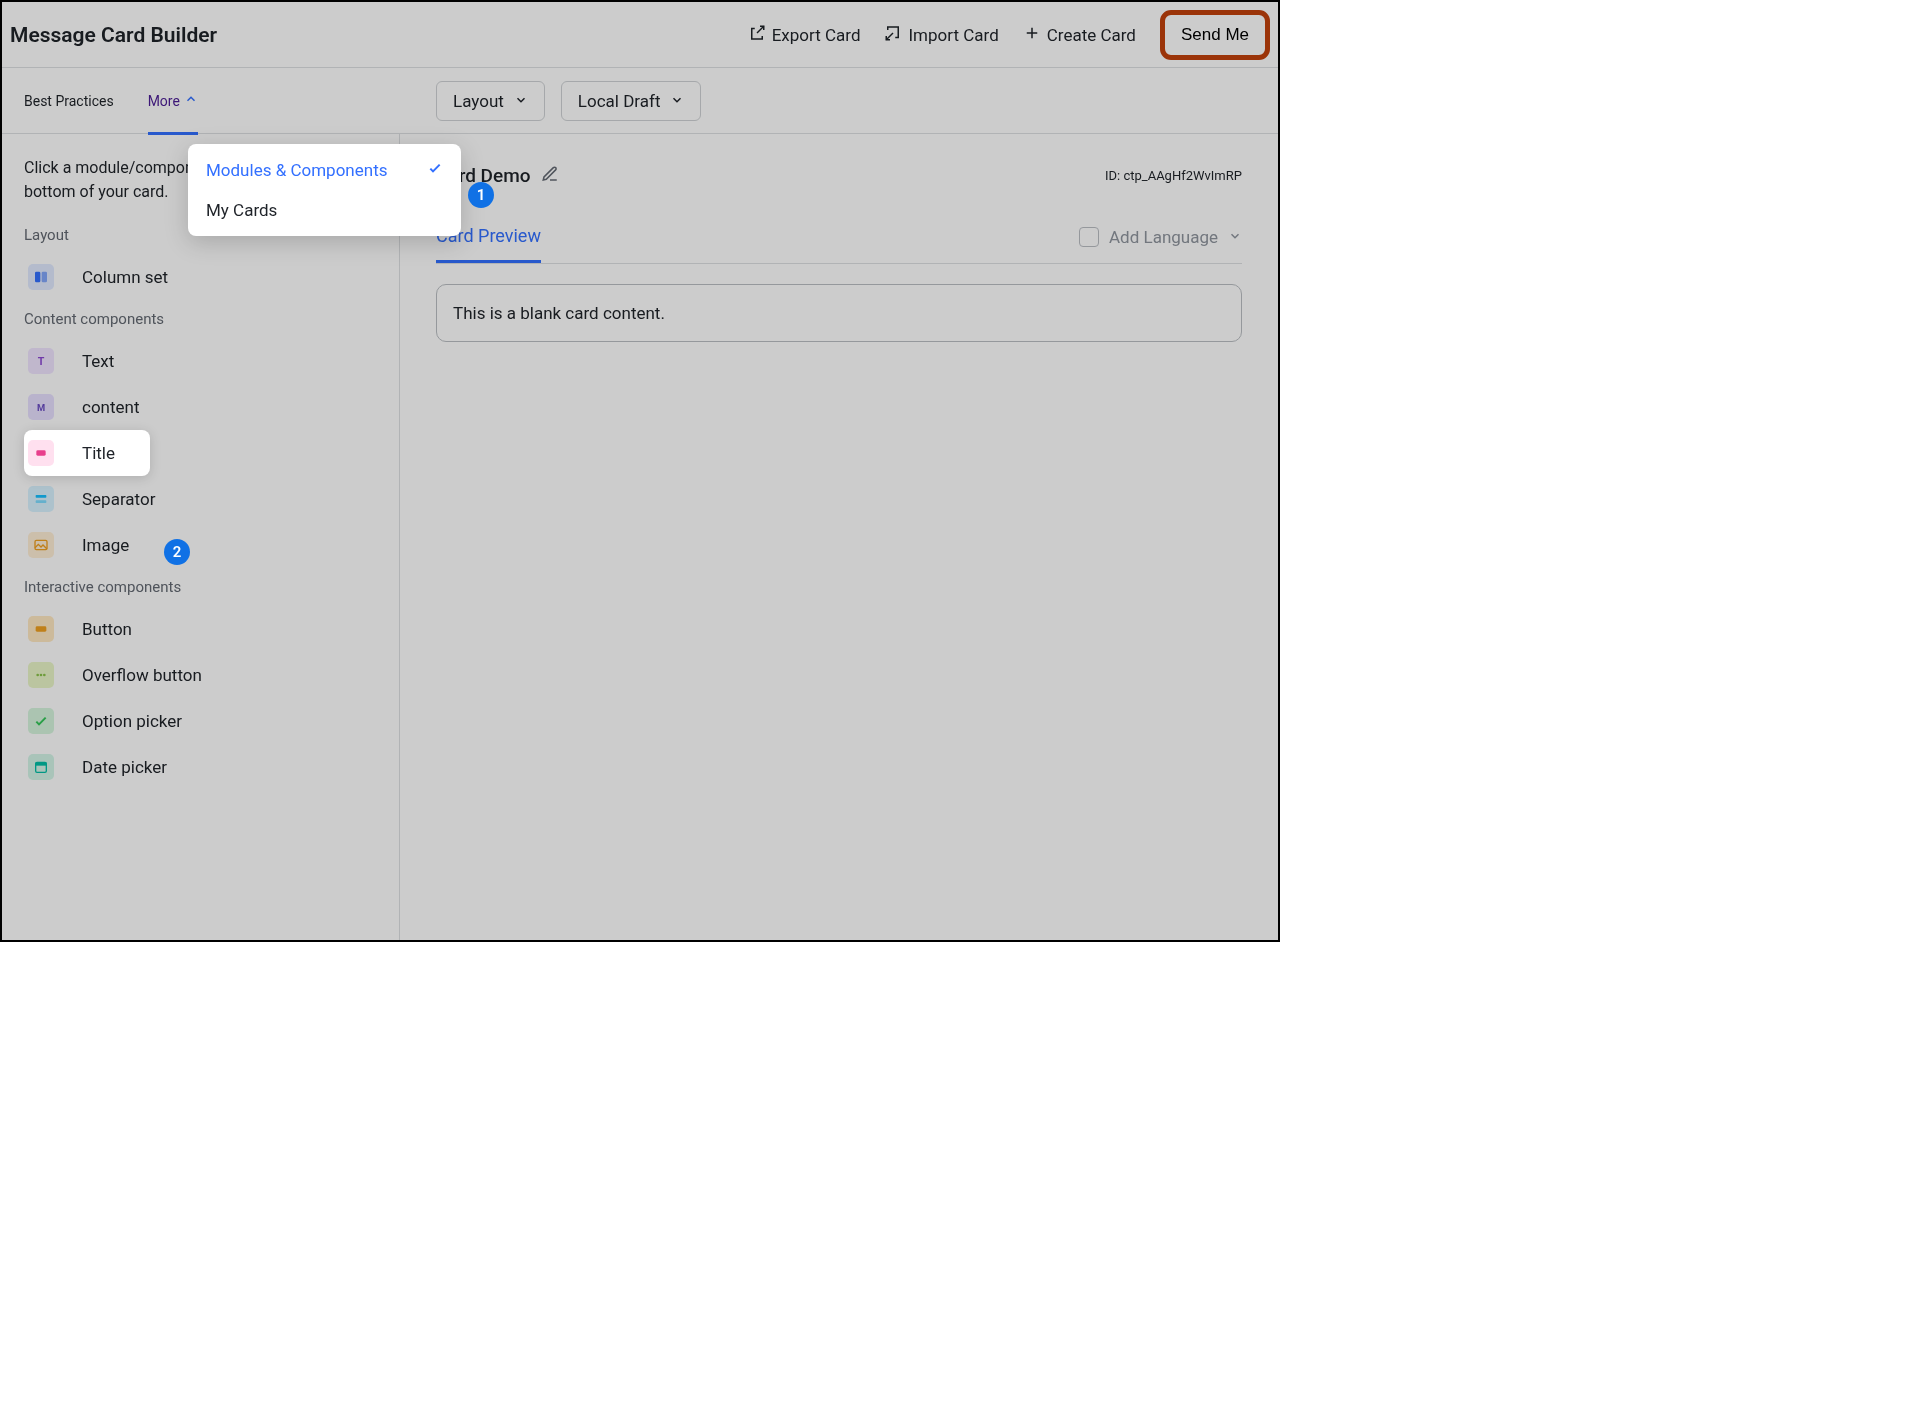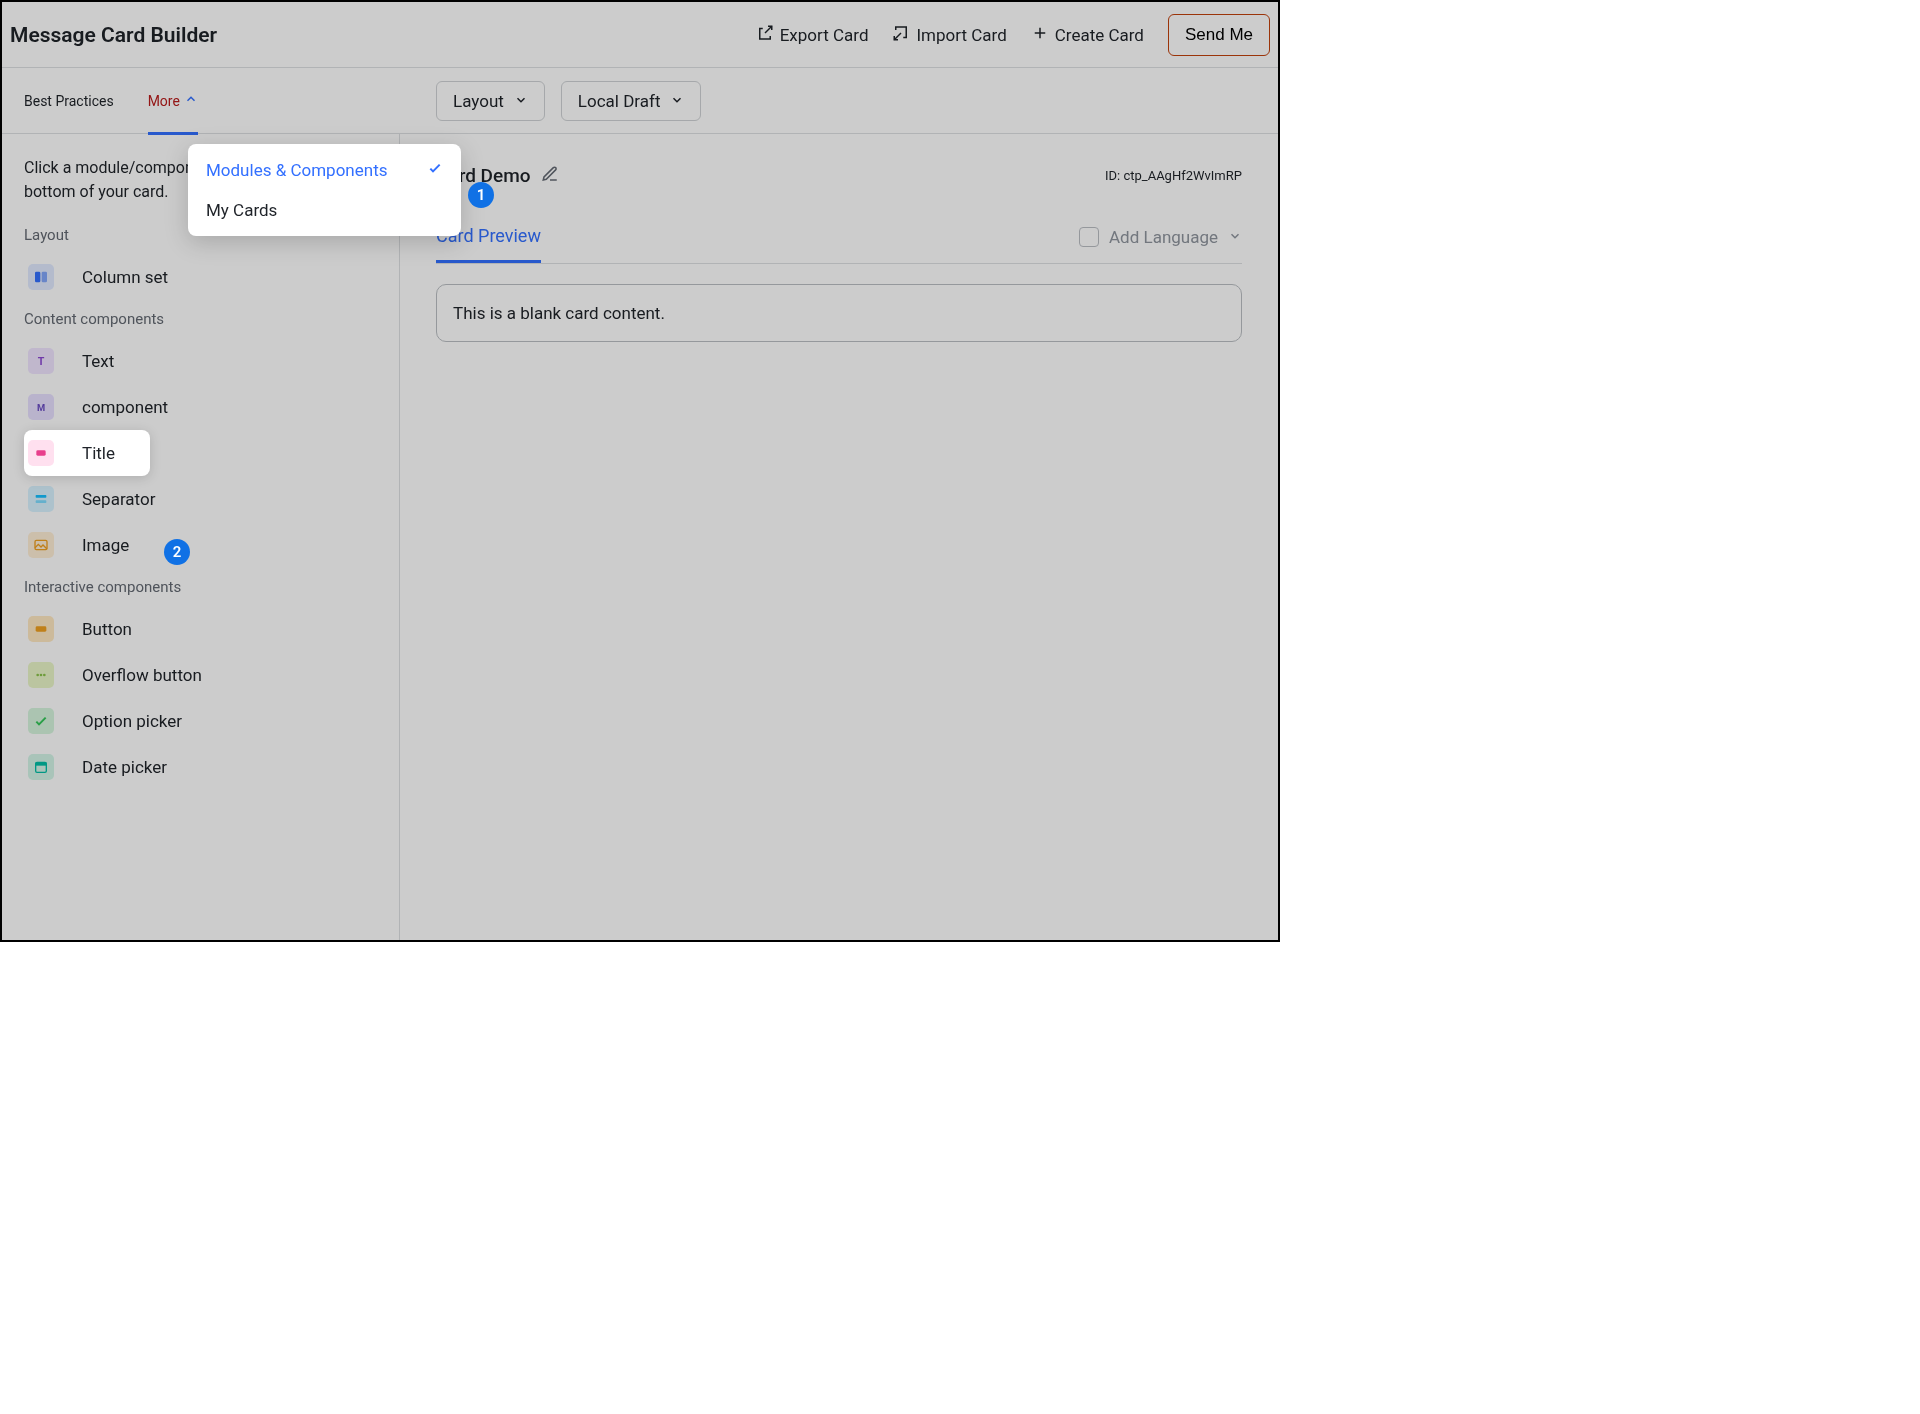--- a/index.html
+++ b/index.html
@@ -36,22 +36,22 @@
     .header-action {
       display: flex;
       align-items: center;
       gap: 6px;
       font-size: 17px;
       color: #1f2329;
       cursor: pointer;
     }
     .header-action svg { width: 18px; height: 18px; }
     .send-btn {
-      border: 1px solid #c2410c;
-      border-radius: 6px;
+      border: 5px solid #c2410c;
+      border-radius: 11px;
       padding: 10px 16px;
       font-size: 17px;
       background: #fff;
       cursor: pointer;
       white-space: nowrap;
     }
 
     
     .tabs-bar {
       height: 66px;
@@ -69,21 +69,21 @@
     .tab-item {
       font-size: 14px;
       color: #1f2329;
       cursor: pointer;
       height: 66px;
       display: flex;
       align-items: center;
       position: relative;
     }
     .tab-item.active {
-      color: #b91c1c;
+      color: #4c1d95;
     }
     .tab-item.active::after {
       content: '';
       position: absolute;
       bottom: -1px;
       left: 0; right: 0;
       height: 3px;
       background: #3370ff;
     }
     .tab-item .chev { margin-left: 4px; }
@@ -401,21 +401,21 @@
           </svg>
       </div>
       <span>Text</span>
     </div>
     <div class="component-item">
       <div class="comp-icon ic-markdown">
         <svg viewBox="0 0 24 24">
             <text x="12" y="18" font-size="14" font-weight="bold" text-anchor="middle" fill="#6a4cc4">M</text>
           </svg>
       </div>
-      <span>component</span>
+      <span>content</span>
     </div>
     <div class="component-item highlighted" style="width:126px;">
       <div class="comp-icon ic-title">
         <svg viewBox="0 0 24 24">
             <rect x="5" y="8" width="14" height="8" rx="2" fill="#e83e8c"></rect>
           </svg>
       </div>
       <span>Title</span>
     </div>
     <div class="component-item">

